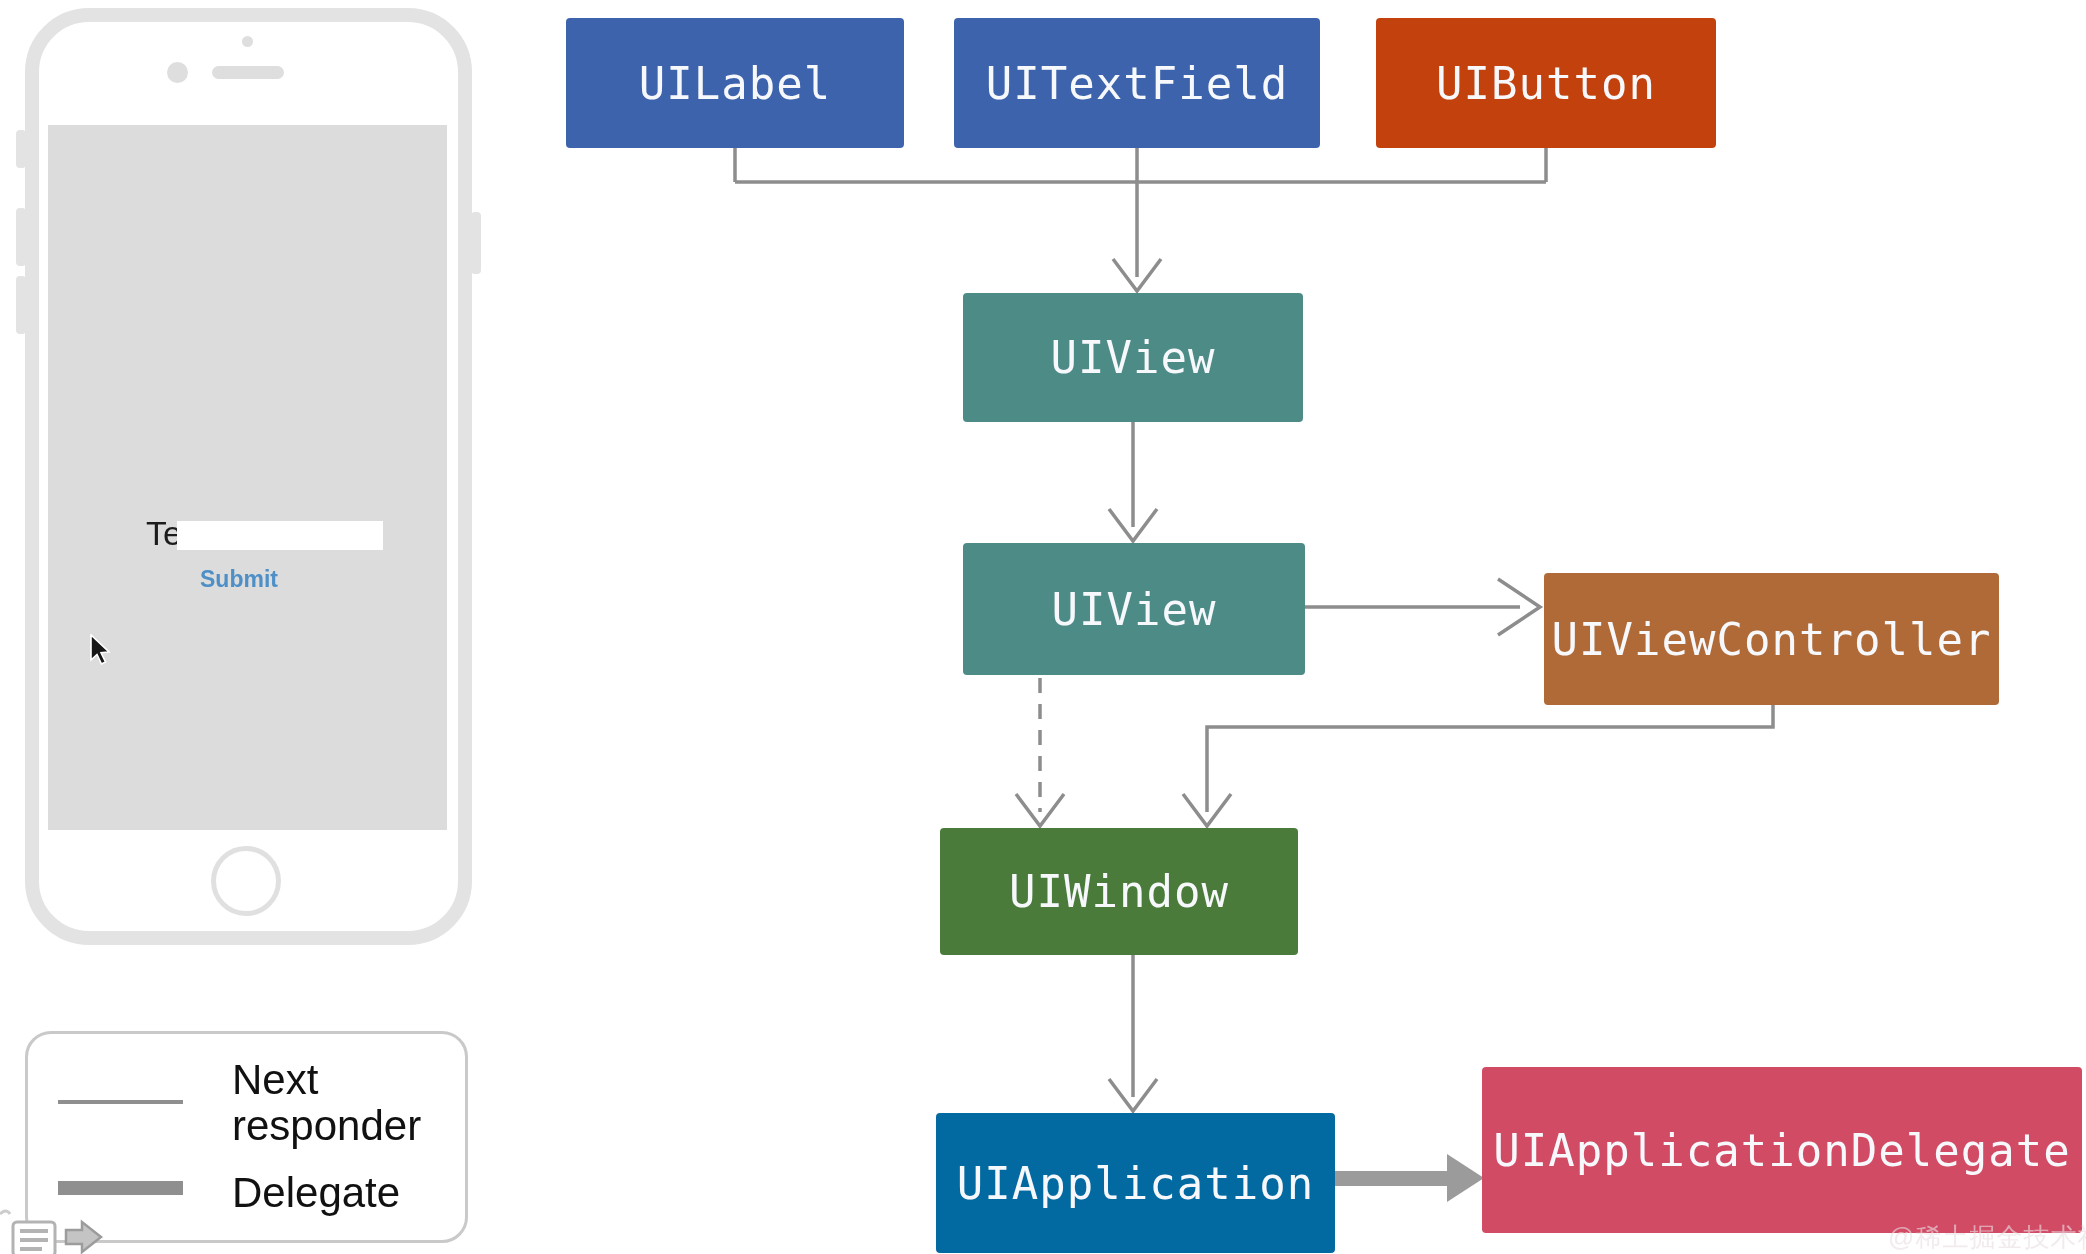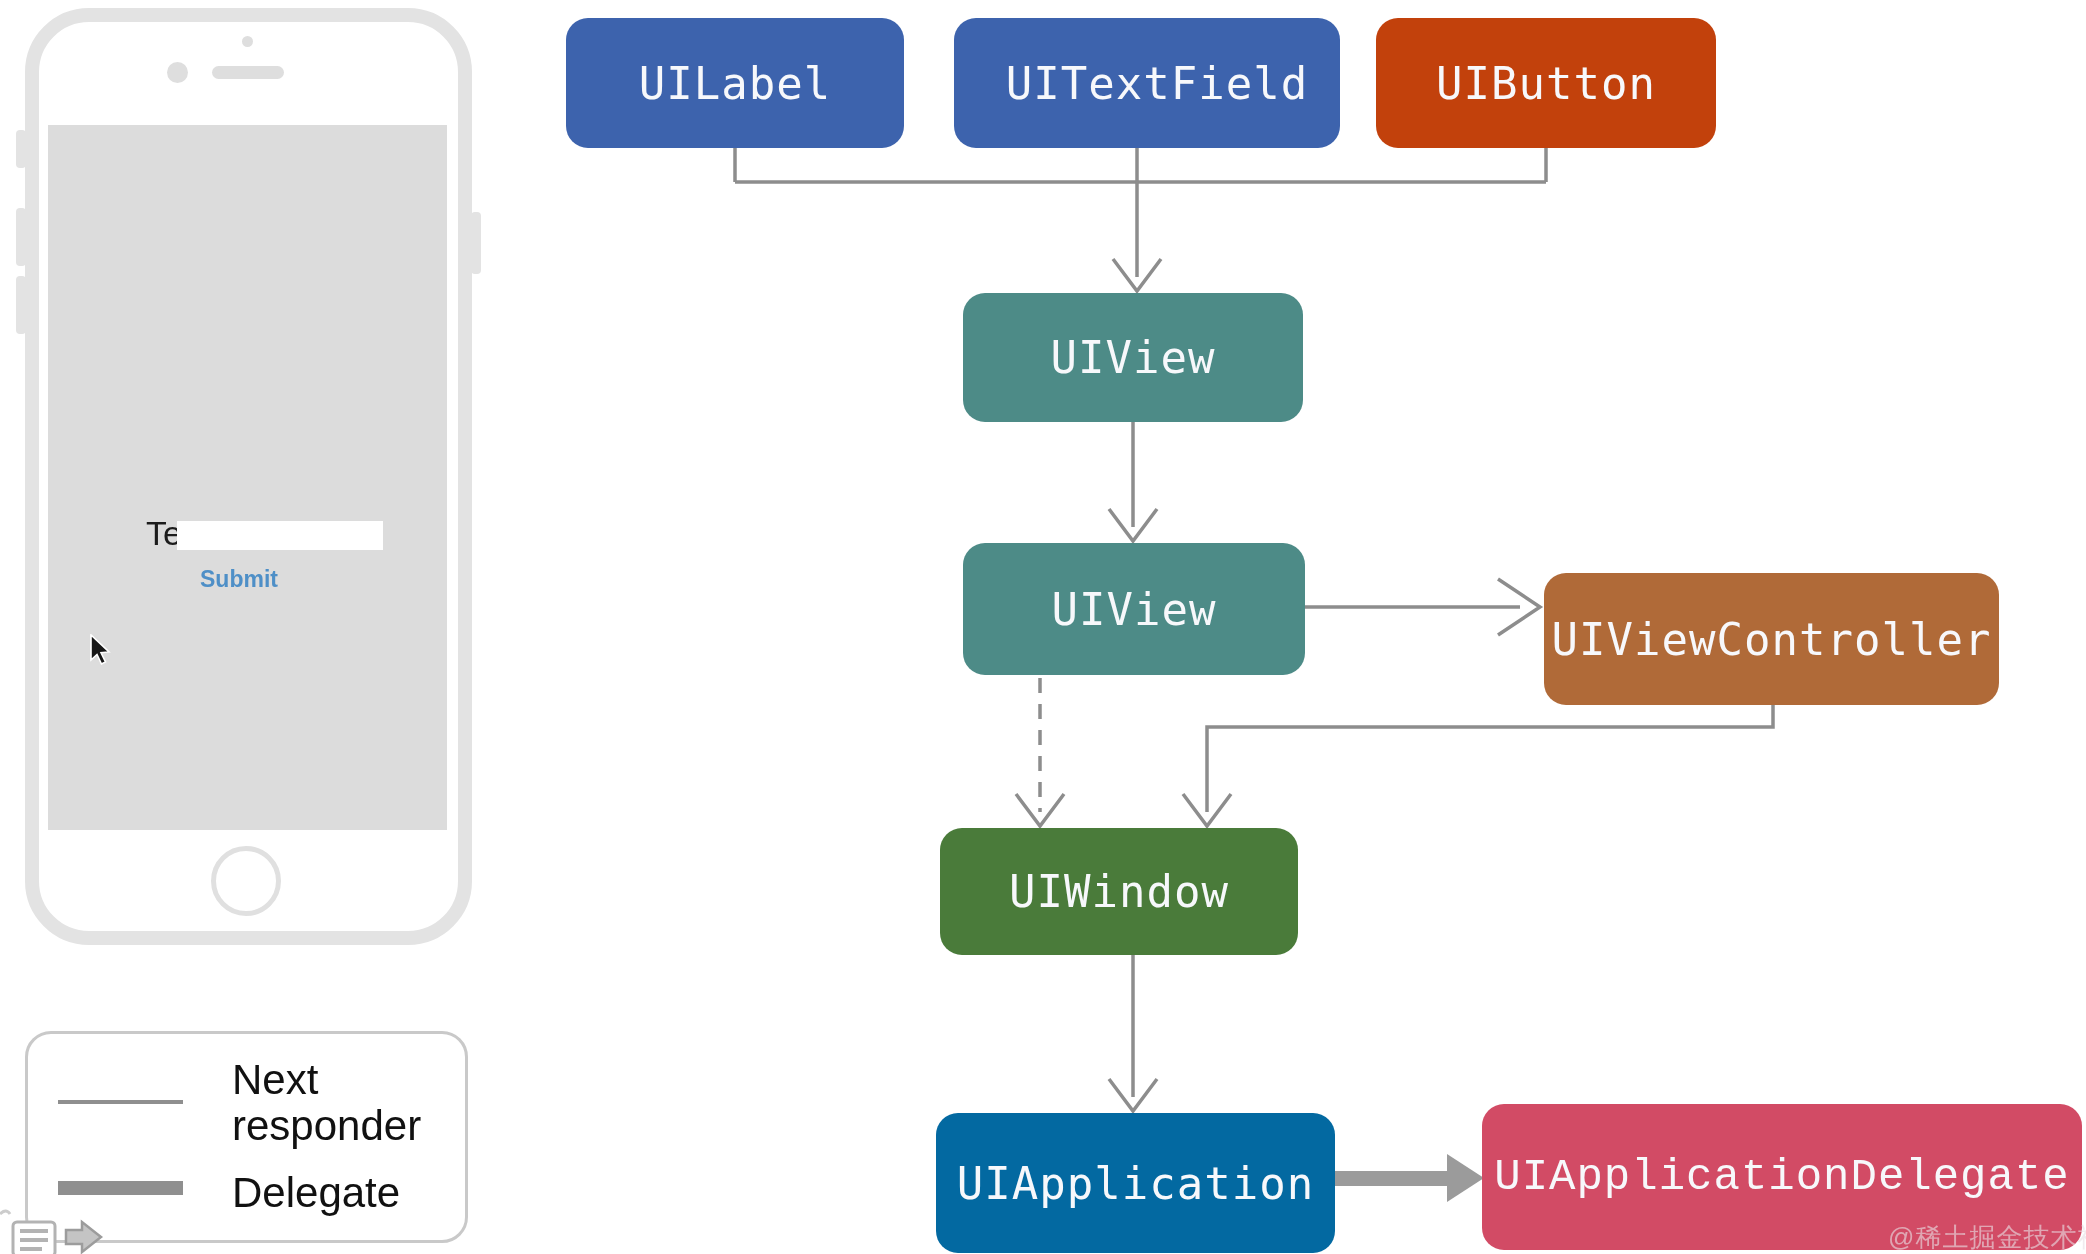--- a/index.html
+++ b/index.html
@@ -2,33 +2,33 @@
 <html><head>
 <meta charset="utf-8">
 <style>
   html,body{margin:0;padding:0;background:#ffffff;}
   #stage{
     position:relative;width:2086px;height:1254px;background:#ffffff;
     overflow:hidden;font-family:"Liberation Sans",sans-serif;
   }
   
   .node{
-    position:absolute;border-radius:22px;display:flex;align-items:center;justify-content:center;
+    position:absolute;border-radius:4px;display:flex;align-items:center;justify-content:center;
     color:#f7f8fb;font-family:"DejaVu Sans Mono","Liberation Mono",monospace;
     font-size:44px;letter-spacing:1px;white-space:nowrap;
   }
   .n-uilabel{left:566px;top:18px;width:338px;height:130px;background:#3d63ad;}
-  .n-uitextfield{left:954px;top:18px;width:366px;height:130px;background:#3d63ad;padding-left:20px;}
+  .n-uitextfield{left:954px;top:18px;width:366px;height:130px;background:#3d63ad;}
   .n-uibutton{left:1376px;top:18px;width:340px;height:130px;background:#c2410c;}
   .n-uiview-top{left:963px;top:293px;width:340px;height:129px;background:#4d8b87;}
   .n-uiview-mid{left:963px;top:543px;width:342px;height:132px;background:#4d8b87;}
   .n-uiviewcontroller{left:1544px;top:541px;width:455px;height:132px;background:#b06a38;margin-top:32px;}
   .n-uiwindow{left:940px;top:828px;width:358px;height:127px;background:#4a7b3a;}
   .n-uiapplication{left:936px;top:1113px;width:399px;height:140px;background:#0369a1;}
-  .n-uiappdelegate{left:1482px;top:1104px;width:600px;height:146px;background:#d24b65;font-family:Liberation Mono, monospace;}
+  .n-uiappdelegate{left:1482px;top:1067px;width:600px;height:166px;background:#d24b65;}
   
   #wires{position:absolute;left:0;top:0;pointer-events:none;}
   
   .phone-frame{
     position:absolute;left:25px;top:8px;width:447px;height:937px;box-sizing:border-box;
     border:14px solid #e3e3e3;border-radius:64px;background:#ffffff;
   }
   .side-nub{position:absolute;background:#e3e3e3;border-radius:4px;}
   .nub-mute{left:16px;top:130px;width:10px;height:38px;}
   .nub-vol1{left:16px;top:208px;width:10px;height:58px;}

